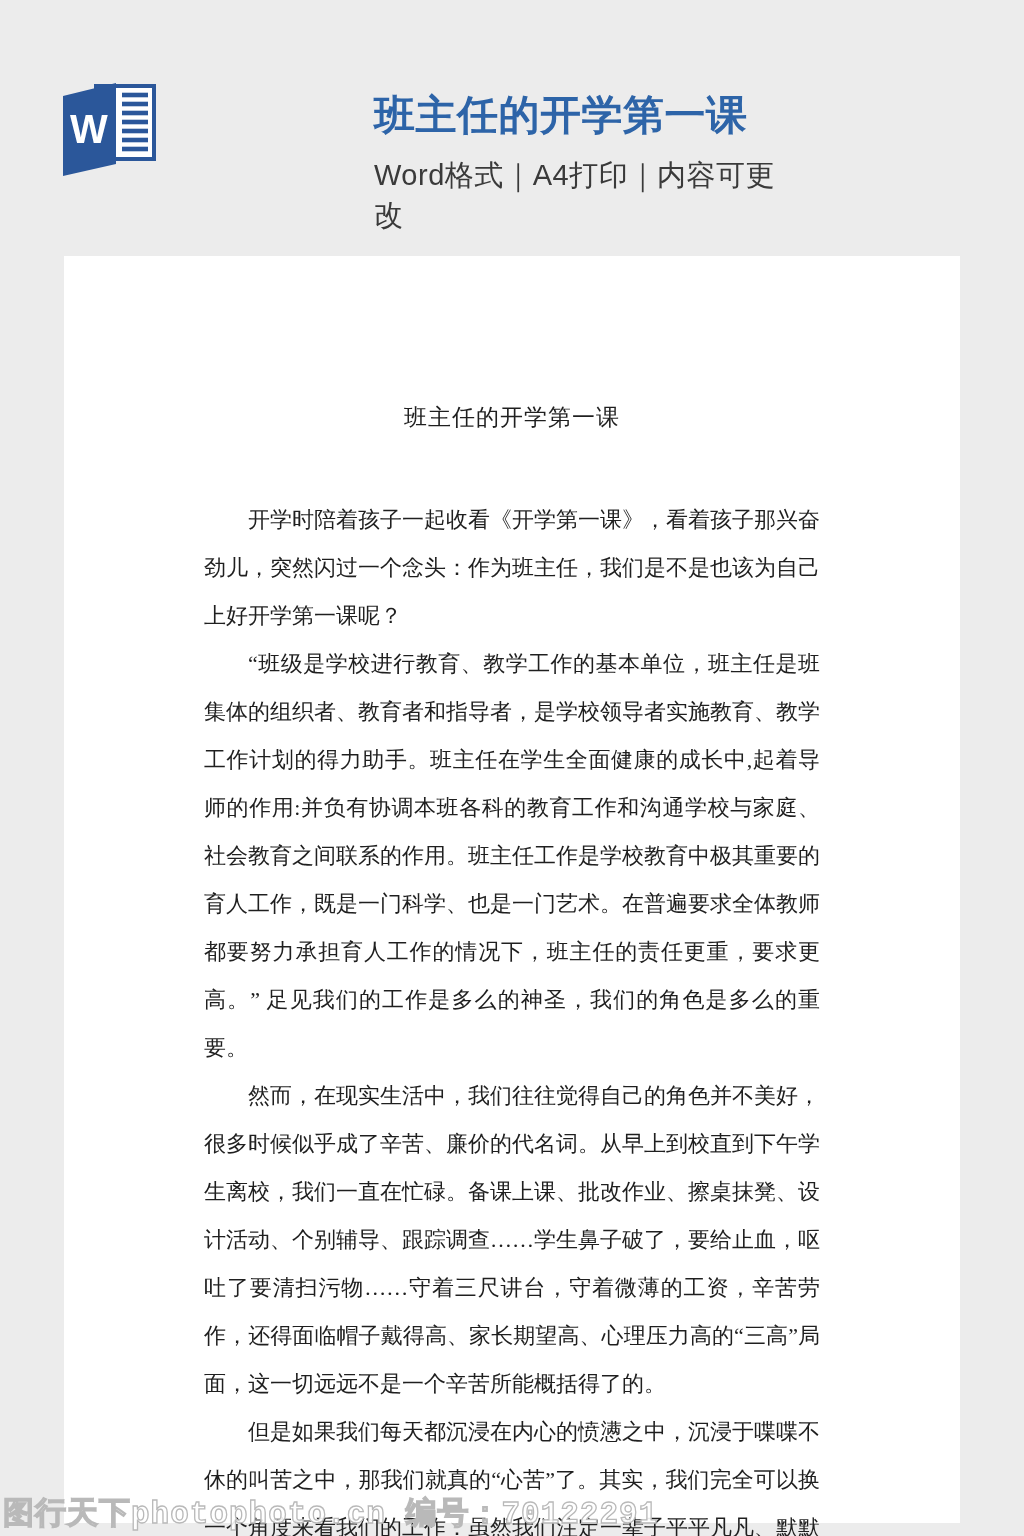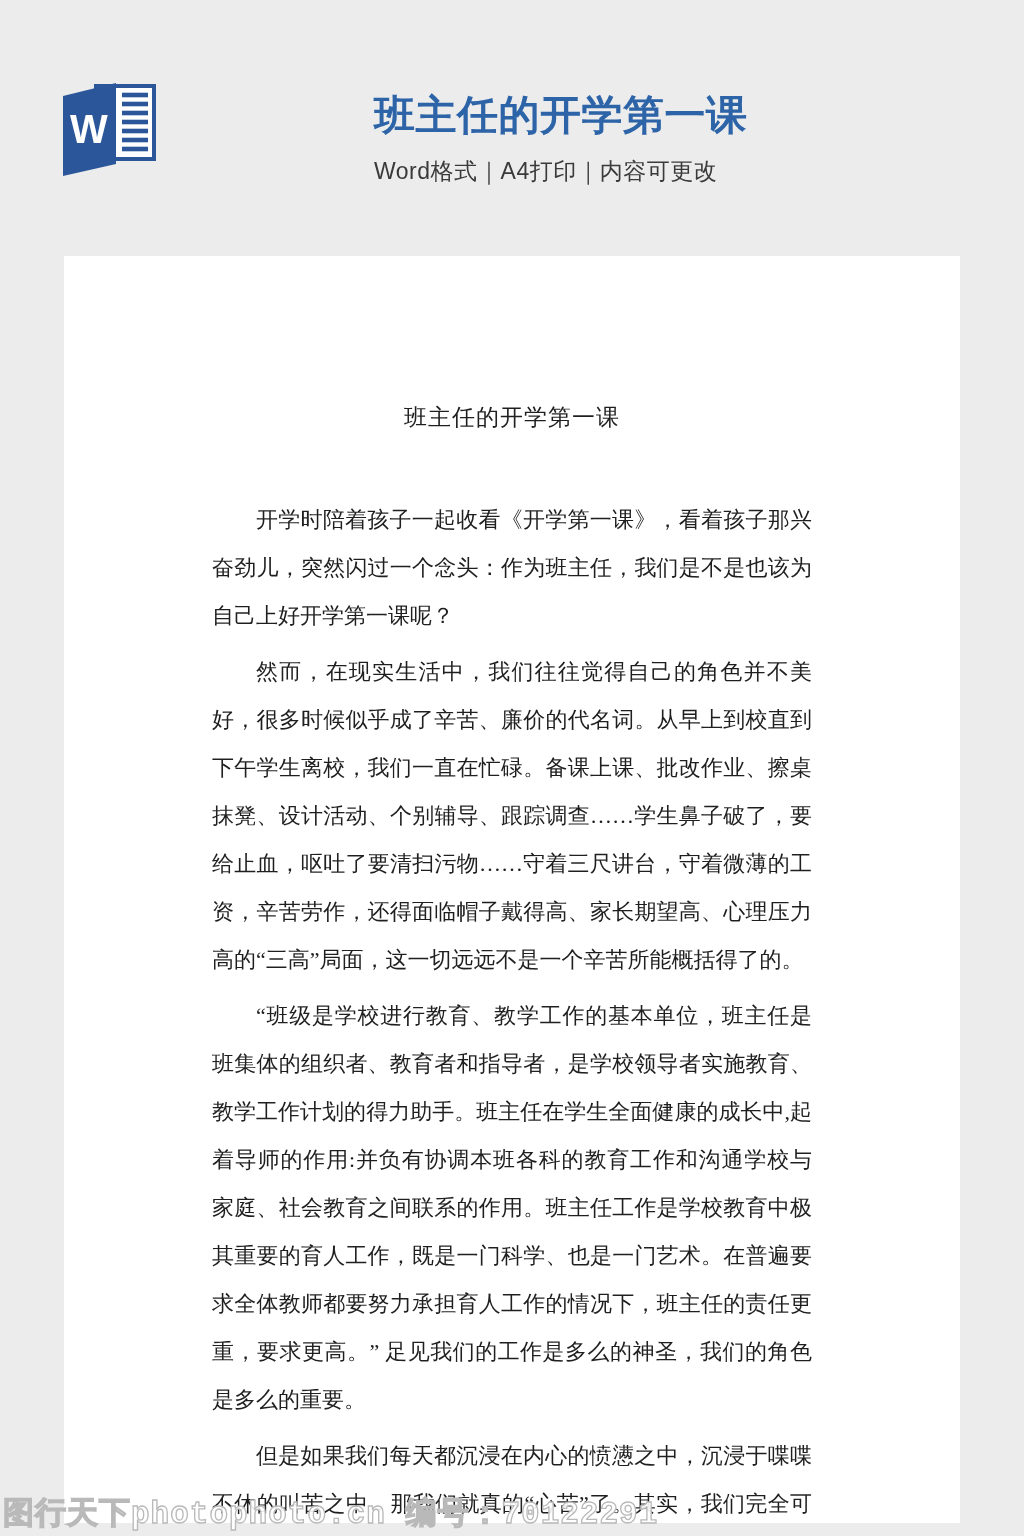--- a/index.html
+++ b/index.html
@@ -22,21 +22,21 @@
     position: absolute; left: 374px; top: 92px; width: 420px;
     display: flex; flex-direction: column;
   }
   .header-title {
     font-size: 41px; font-weight: bold; line-height: 1.15;
     color: #2d64a8; letter-spacing: 0.5px;
     font-family: "Liberation Sans", sans-serif;
   }
   .header-subtitle {
     margin-top: 17px;
-    font-size: 23px; color: #3a3a3a; letter-spacing: 0.5px;
+    font-size: 29px; color: #3a3a3a; letter-spacing: 0.5px;
     font-family: "Liberation Sans", sans-serif;
   }
 
   
   .page {
     position: absolute; left: 64px; top: 256px;
     width: 896px; height: 1267px;
     background: #ffffff;
   }
   .doc-title {
@@ -46,21 +46,21 @@
     font-size: 23px; color: #1f1f1f; letter-spacing: 1px;
   }
   .doc-body {
     margin: 63px auto 0 auto;
     width: 616px;
     font-family: "Liberation Serif", "DejaVu Serif", serif;
     font-size: 22px; color: #1f1f1f;
     line-height: 48px;
     text-align: justify;
   }
-  .para { text-indent: 2em; margin: 8px; }
+  .para { text-indent: 2em; margin: 0; }
 
   
   .watermark {
     position: absolute; left: 3px; bottom: 2px;
     font-size: 31px; font-weight: bold;
     letter-spacing: 1px;
     color: rgba(255,255,255,0.9);
     -webkit-text-stroke: 1.3px #b9b9b9;
     text-stroke: 1.3px #b9b9b9;
     font-family: Liberation Mono, monospace;
@@ -94,21 +94,21 @@
     <div class="header-text">
       <div class="header-title">班主任的开学第一课</div>
       <div class="header-subtitle">Word格式｜A4打印｜内容可更改</div>
     </div>
   </div>
 
   <div class="page">
     <div class="doc-title">班主任的开学第一课</div>
     <div class="doc-body">
       <p class="para">开学时陪着孩子一起收看《开学第一课》，看着孩子那兴奋劲儿，突然闪过一个念头：作为班主任，我们是不是也该为自己上好开学第一课呢？</p>
+      <p class="para">“班级是学校进行教育、教学工作的基本单位，班主任是班集体的组织者、教育者和指导者，是学校领导者实施教育、教学工作计划的得力助手。班主任在学生全面健康的成长中,起着导师的作用:并负有协调本班各科的教育工作和沟通学校与家庭、社会教育之间联系的作用。班主任工作是学校教育中极其重要的育人工作，既是一门科学、也是一门艺术。在普遍要求全体教师都要努力承担育人工作的情况下，班主任的责任更重，要求更高。” 足见我们的工作是多么的神圣，我们的角色是多么的重要。</p>
       <p class="para">然而，在现实生活中，我们往往觉得自己的角色并不美好，很多时候似乎成了辛苦、廉价的代名词。从早上到校直到下午学生离校，我们一直在忙碌。备课上课、批改作业、擦桌抹凳、设计活动、个别辅导、跟踪调查……学生鼻子破了，要给止血，呕吐了要清扫污物……守着三尺讲台，守着微薄的工资，辛苦劳作，还得面临帽子戴得高、家长期望高、心理压力高的“三高”局面，这一切远远不是一个辛苦所能概括得了的。</p>
-      <p class="para">“班级是学校进行教育、教学工作的基本单位，班主任是班集体的组织者、教育者和指导者，是学校领导者实施教育、教学工作计划的得力助手。班主任在学生全面健康的成长中,起着导师的作用:并负有协调本班各科的教育工作和沟通学校与家庭、社会教育之间联系的作用。班主任工作是学校教育中极其重要的育人工作，既是一门科学、也是一门艺术。在普遍要求全体教师都要努力承担育人工作的情况下，班主任的责任更重，要求更高。” 足见我们的工作是多么的神圣，我们的角色是多么的重要。</p>
       <p class="para">但是如果我们每天都沉浸在内心的愤懑之中，沉浸于喋喋不休的叫苦之中，那我们就真的“心苦”了。其实，我们完全可以换一个角度来看我们的工作：虽然我们注定一辈子平平凡凡、默默无闻，为他人做嫁衣裳，但我们的辛勤劳动可以成就无数的政治家、经济学家、科学家；虽然我们的工资不高，但我们可以收获别的行业所无法</p>
     </div>
   </div>
 
   <div class="watermark">图行天下photophoto.cn 编号：70122291</div>
 
 </div>
 
 </body></html>

